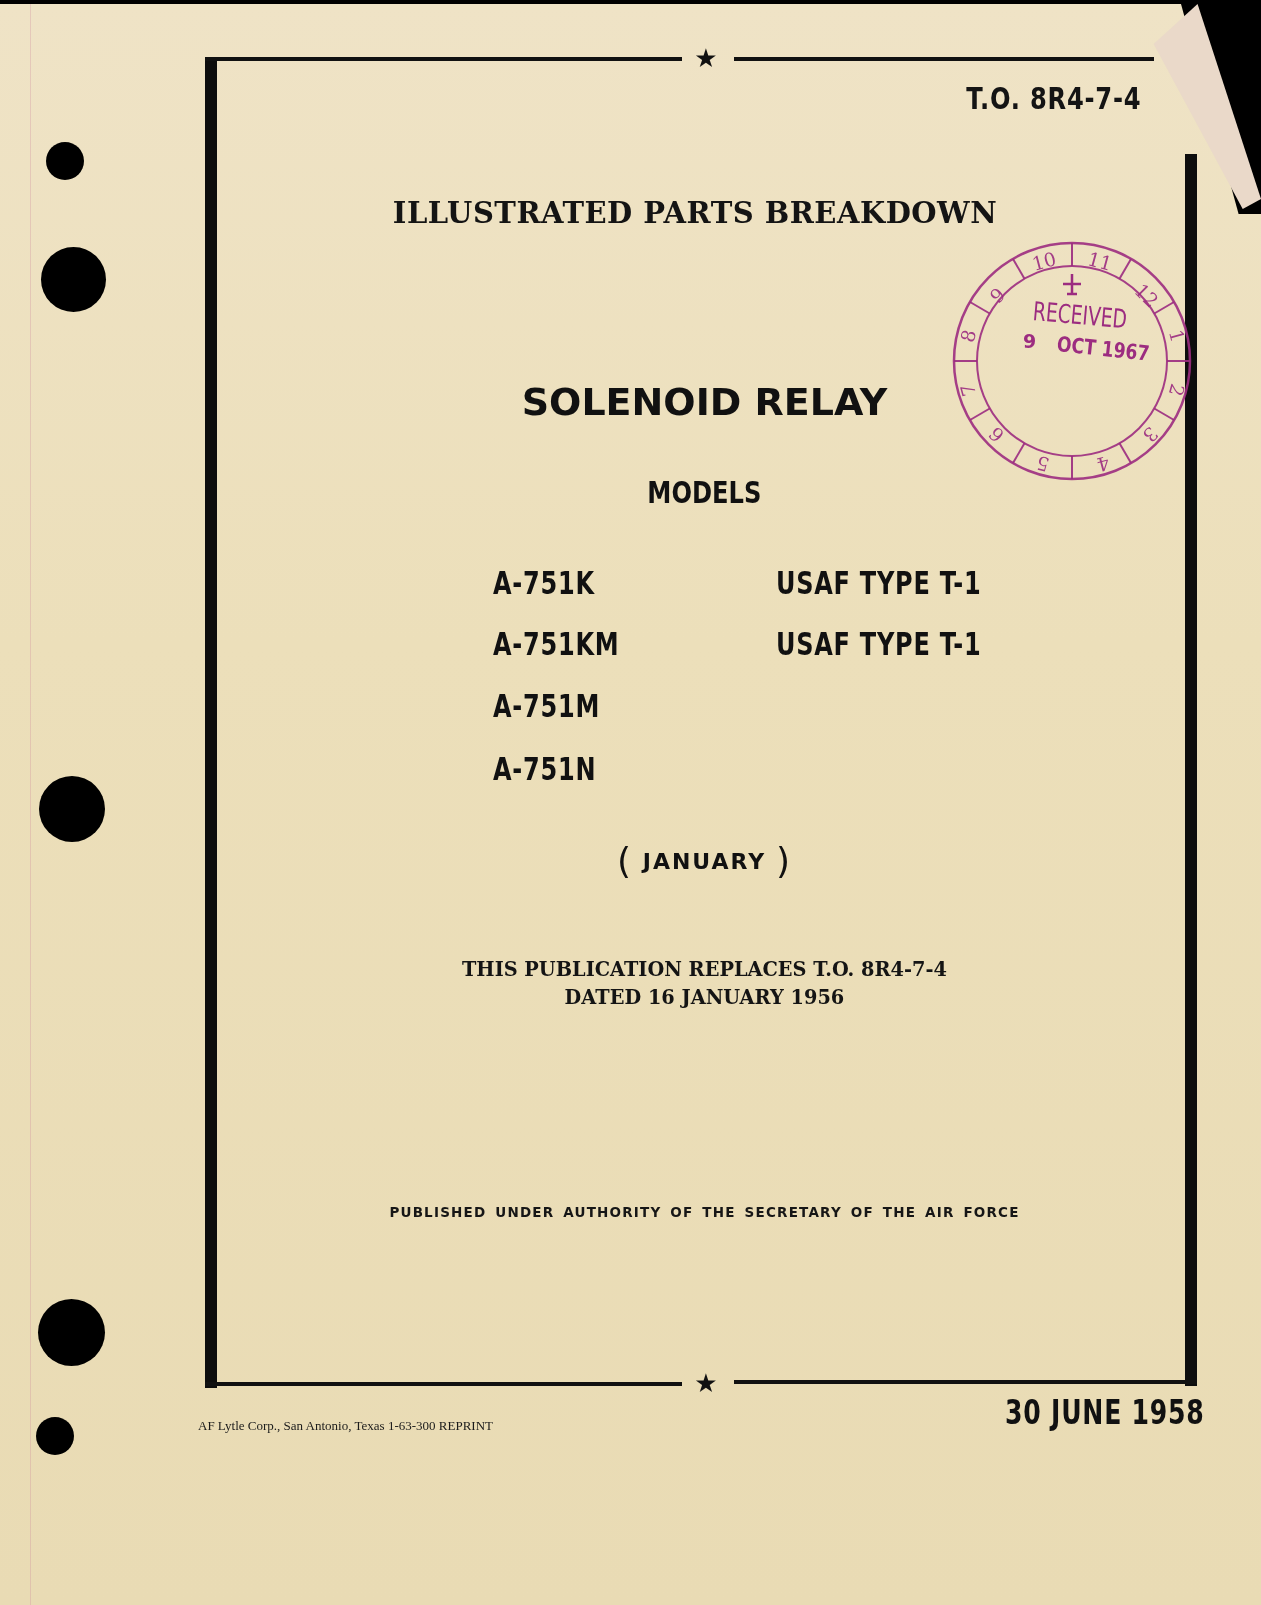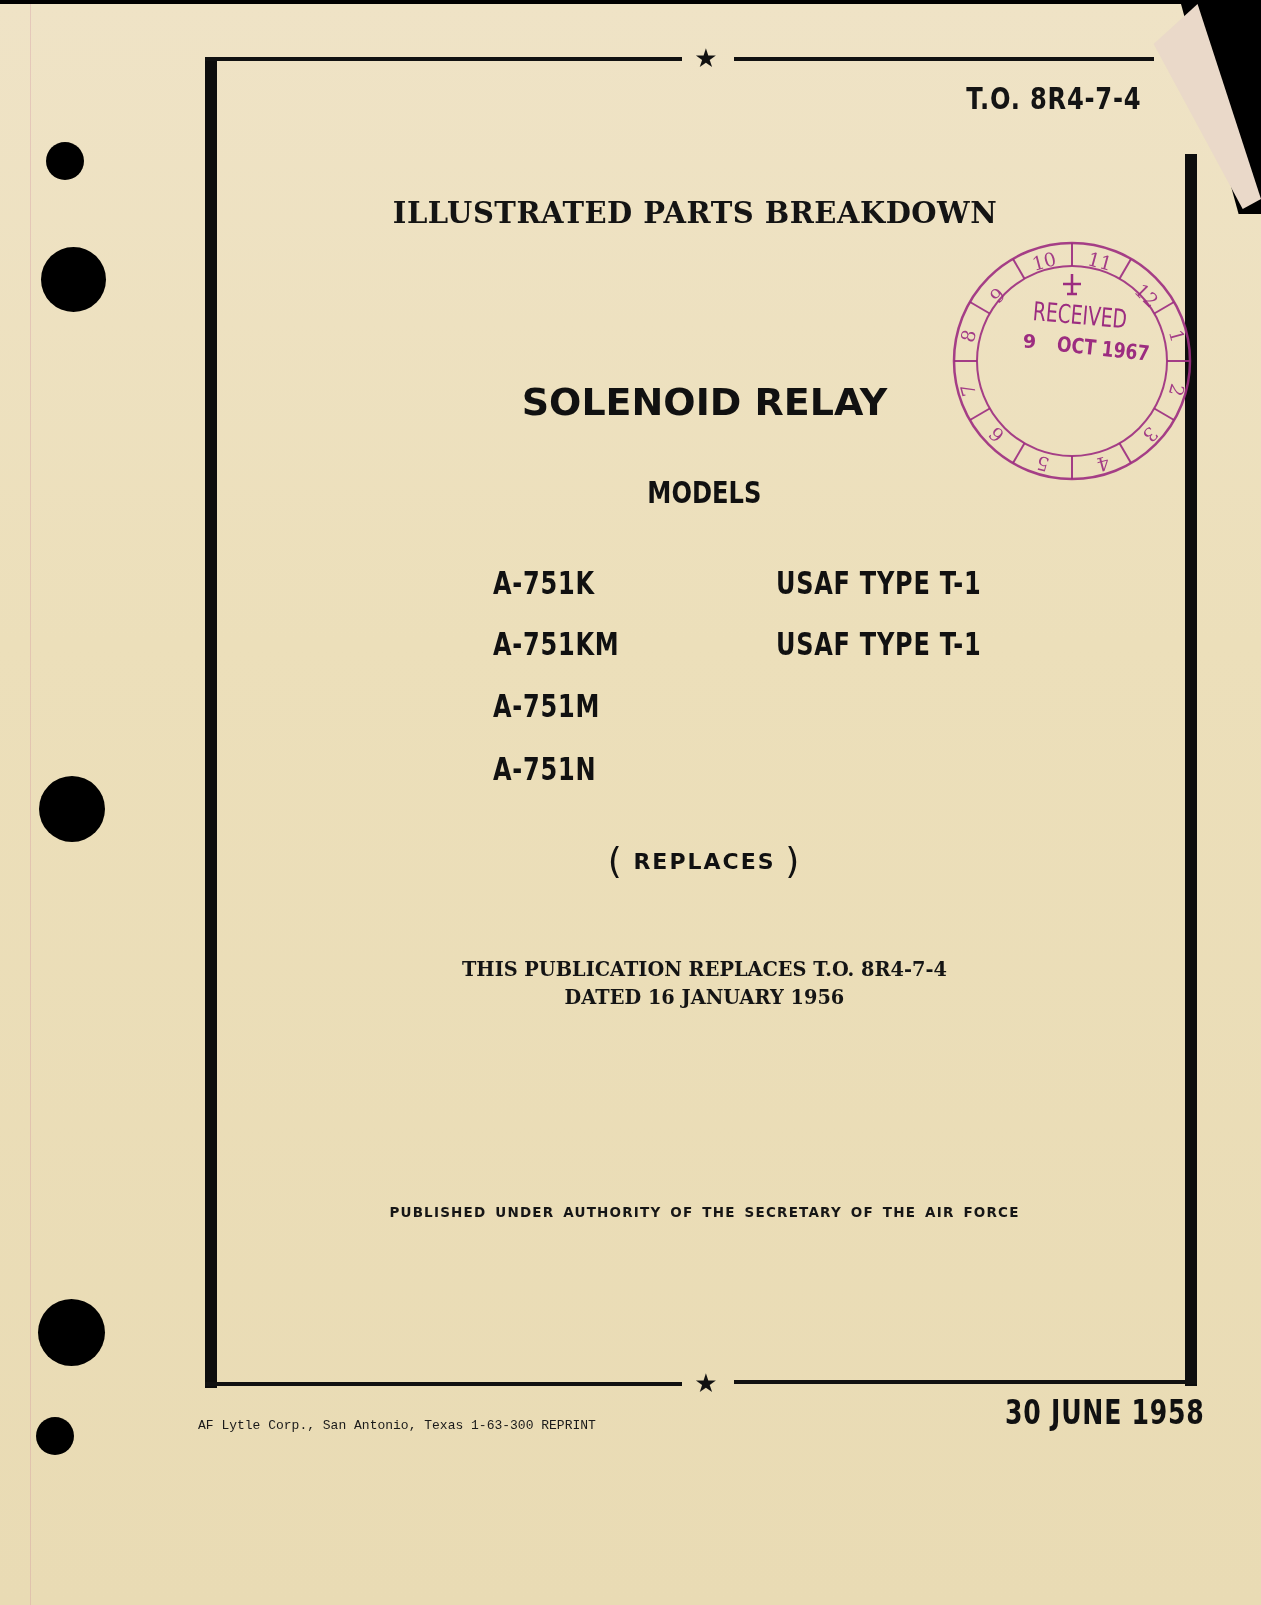--- a/index.html
+++ b/index.html
@@ -77,21 +77,21 @@
     font-family: "DejaVu Serif", serif; font-weight: bold; font-size: 21px; color: #141414;
     transform: scaleX(0.92); transform-origin: 704px 0;
   }
   .authority {
     position: absolute; left: 0; width: 1409px; text-align: center; top: 1200px;
     font-family: "DejaVu Sans", sans-serif; font-weight: bold; font-size: 13.5px; color: #161616;
     letter-spacing: 1.2px; word-spacing: 3px;
   }
   .printer {
     position: absolute; left: 198px; top: 1414px;
-    font-family: Liberation Mono, monospace; font-size: 13px; color: #1a1a1a;
+    font-family: Liberation Serif, serif; font-size: 13px; color: #1a1a1a;
   }
   .pub-date {
     position: absolute; right: 56px; top: 1388px;
     font-family: "DejaVu Sans", sans-serif; font-weight: bold; font-size: 34px; color: #111;
     transform: scaleX(0.74); transform-origin: right; letter-spacing: 1px;
   }
 
   
   .stamp { position: absolute; left: 947px; top: 232px; width: 250px; height: 250px; }
   .stamp-text {
@@ -170,21 +170,21 @@
     <div class="cond" style="left:493px; top:560px;">A-751K</div>
     <div class="cond" style="left:776px; top:560px;">USAF TYPE T-1</div>
     <div class="cond" style="left:493px; top:621px;">A-751KM</div>
     <div class="cond" style="left:776px; top:621px;">USAF TYPE T-1</div>
     <div class="cond" style="left:493px; top:683px;">A-751M</div>
     <div class="cond" style="left:493px; top:746px;">A-751N</div>
   </div>
 
   <div class="manufacturer">
     <span class="paren">(</span>
-    <span>REPLACES</span>
+    <span>JANUARY</span>
     <span class="paren">)</span>
   </div>
 
   <div class="supersede" style="top:952px;">THIS PUBLICATION REPLACES T.O. 8R4-7-4</div>
   <div class="supersede" style="top:980px;">DATED 16 JANUARY 1956</div>
 
   <div class="authority">PUBLISHED UNDER AUTHORITY OF THE SECRETARY OF THE AIR FORCE</div>
 
   <div class="printer">AF Lytle Corp., San Antonio, Texas 1-63-300 REPRINT</div>
   <div class="pub-date">30 JUNE 1958</div>

